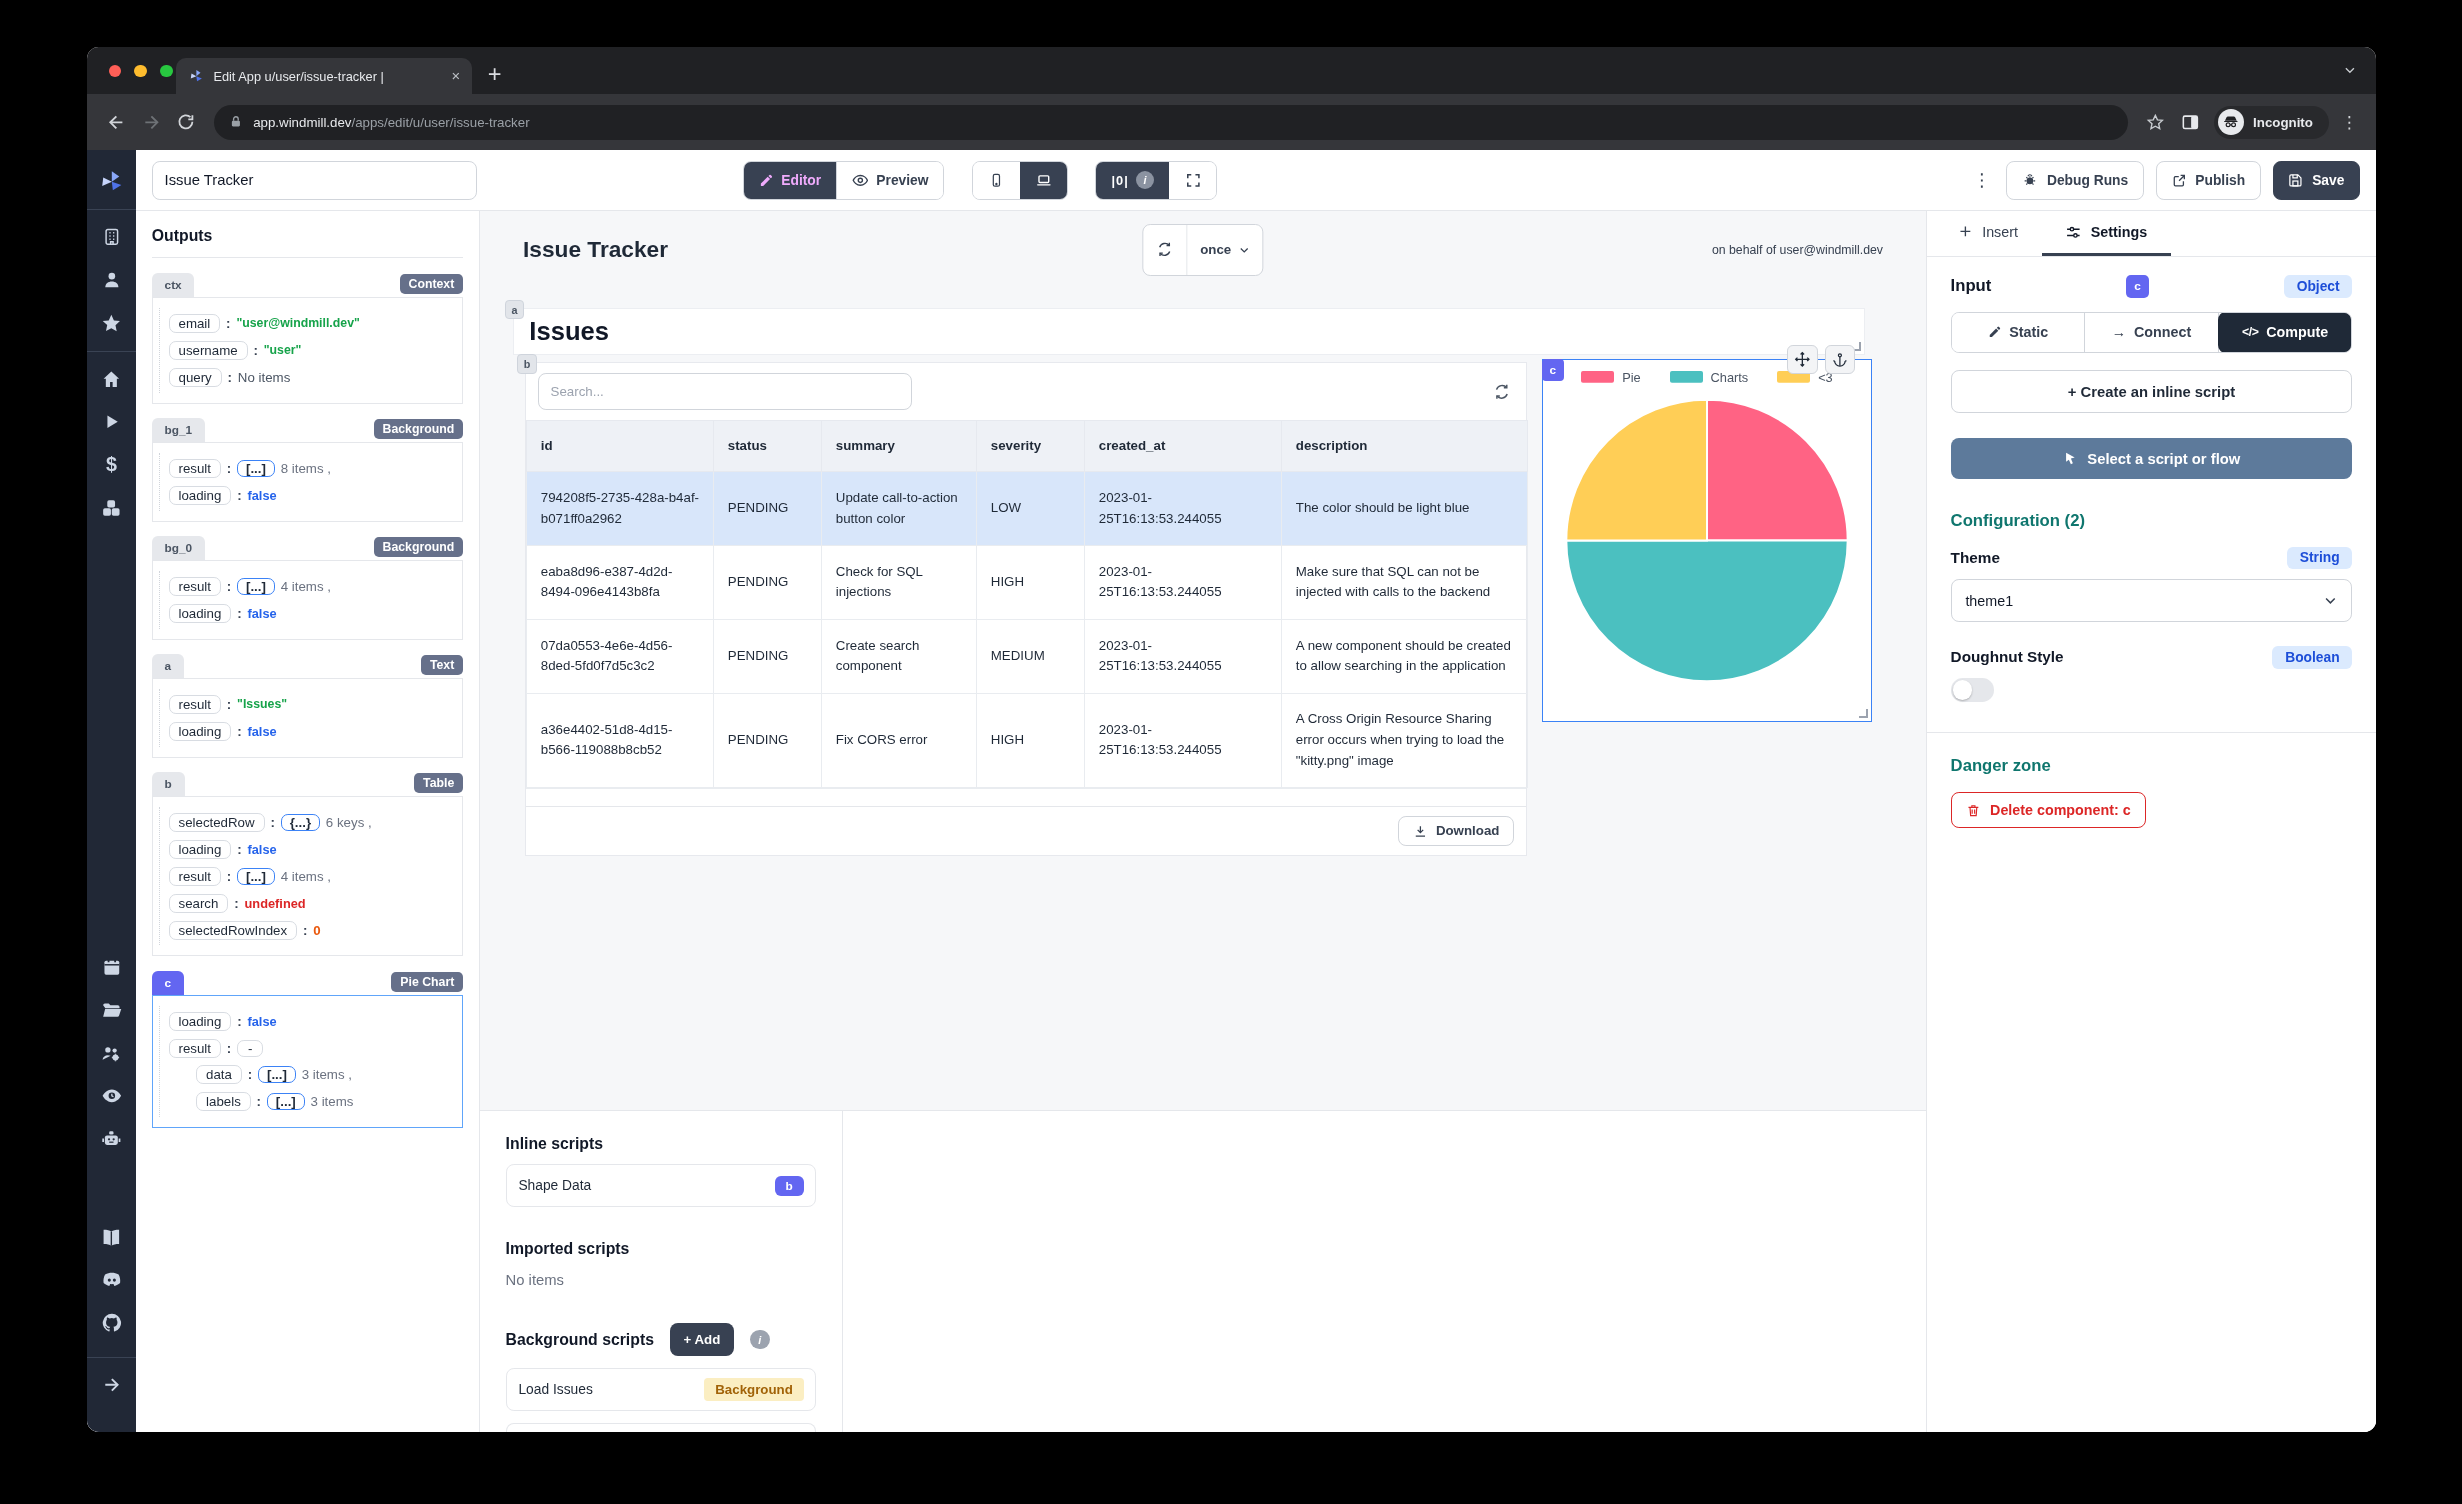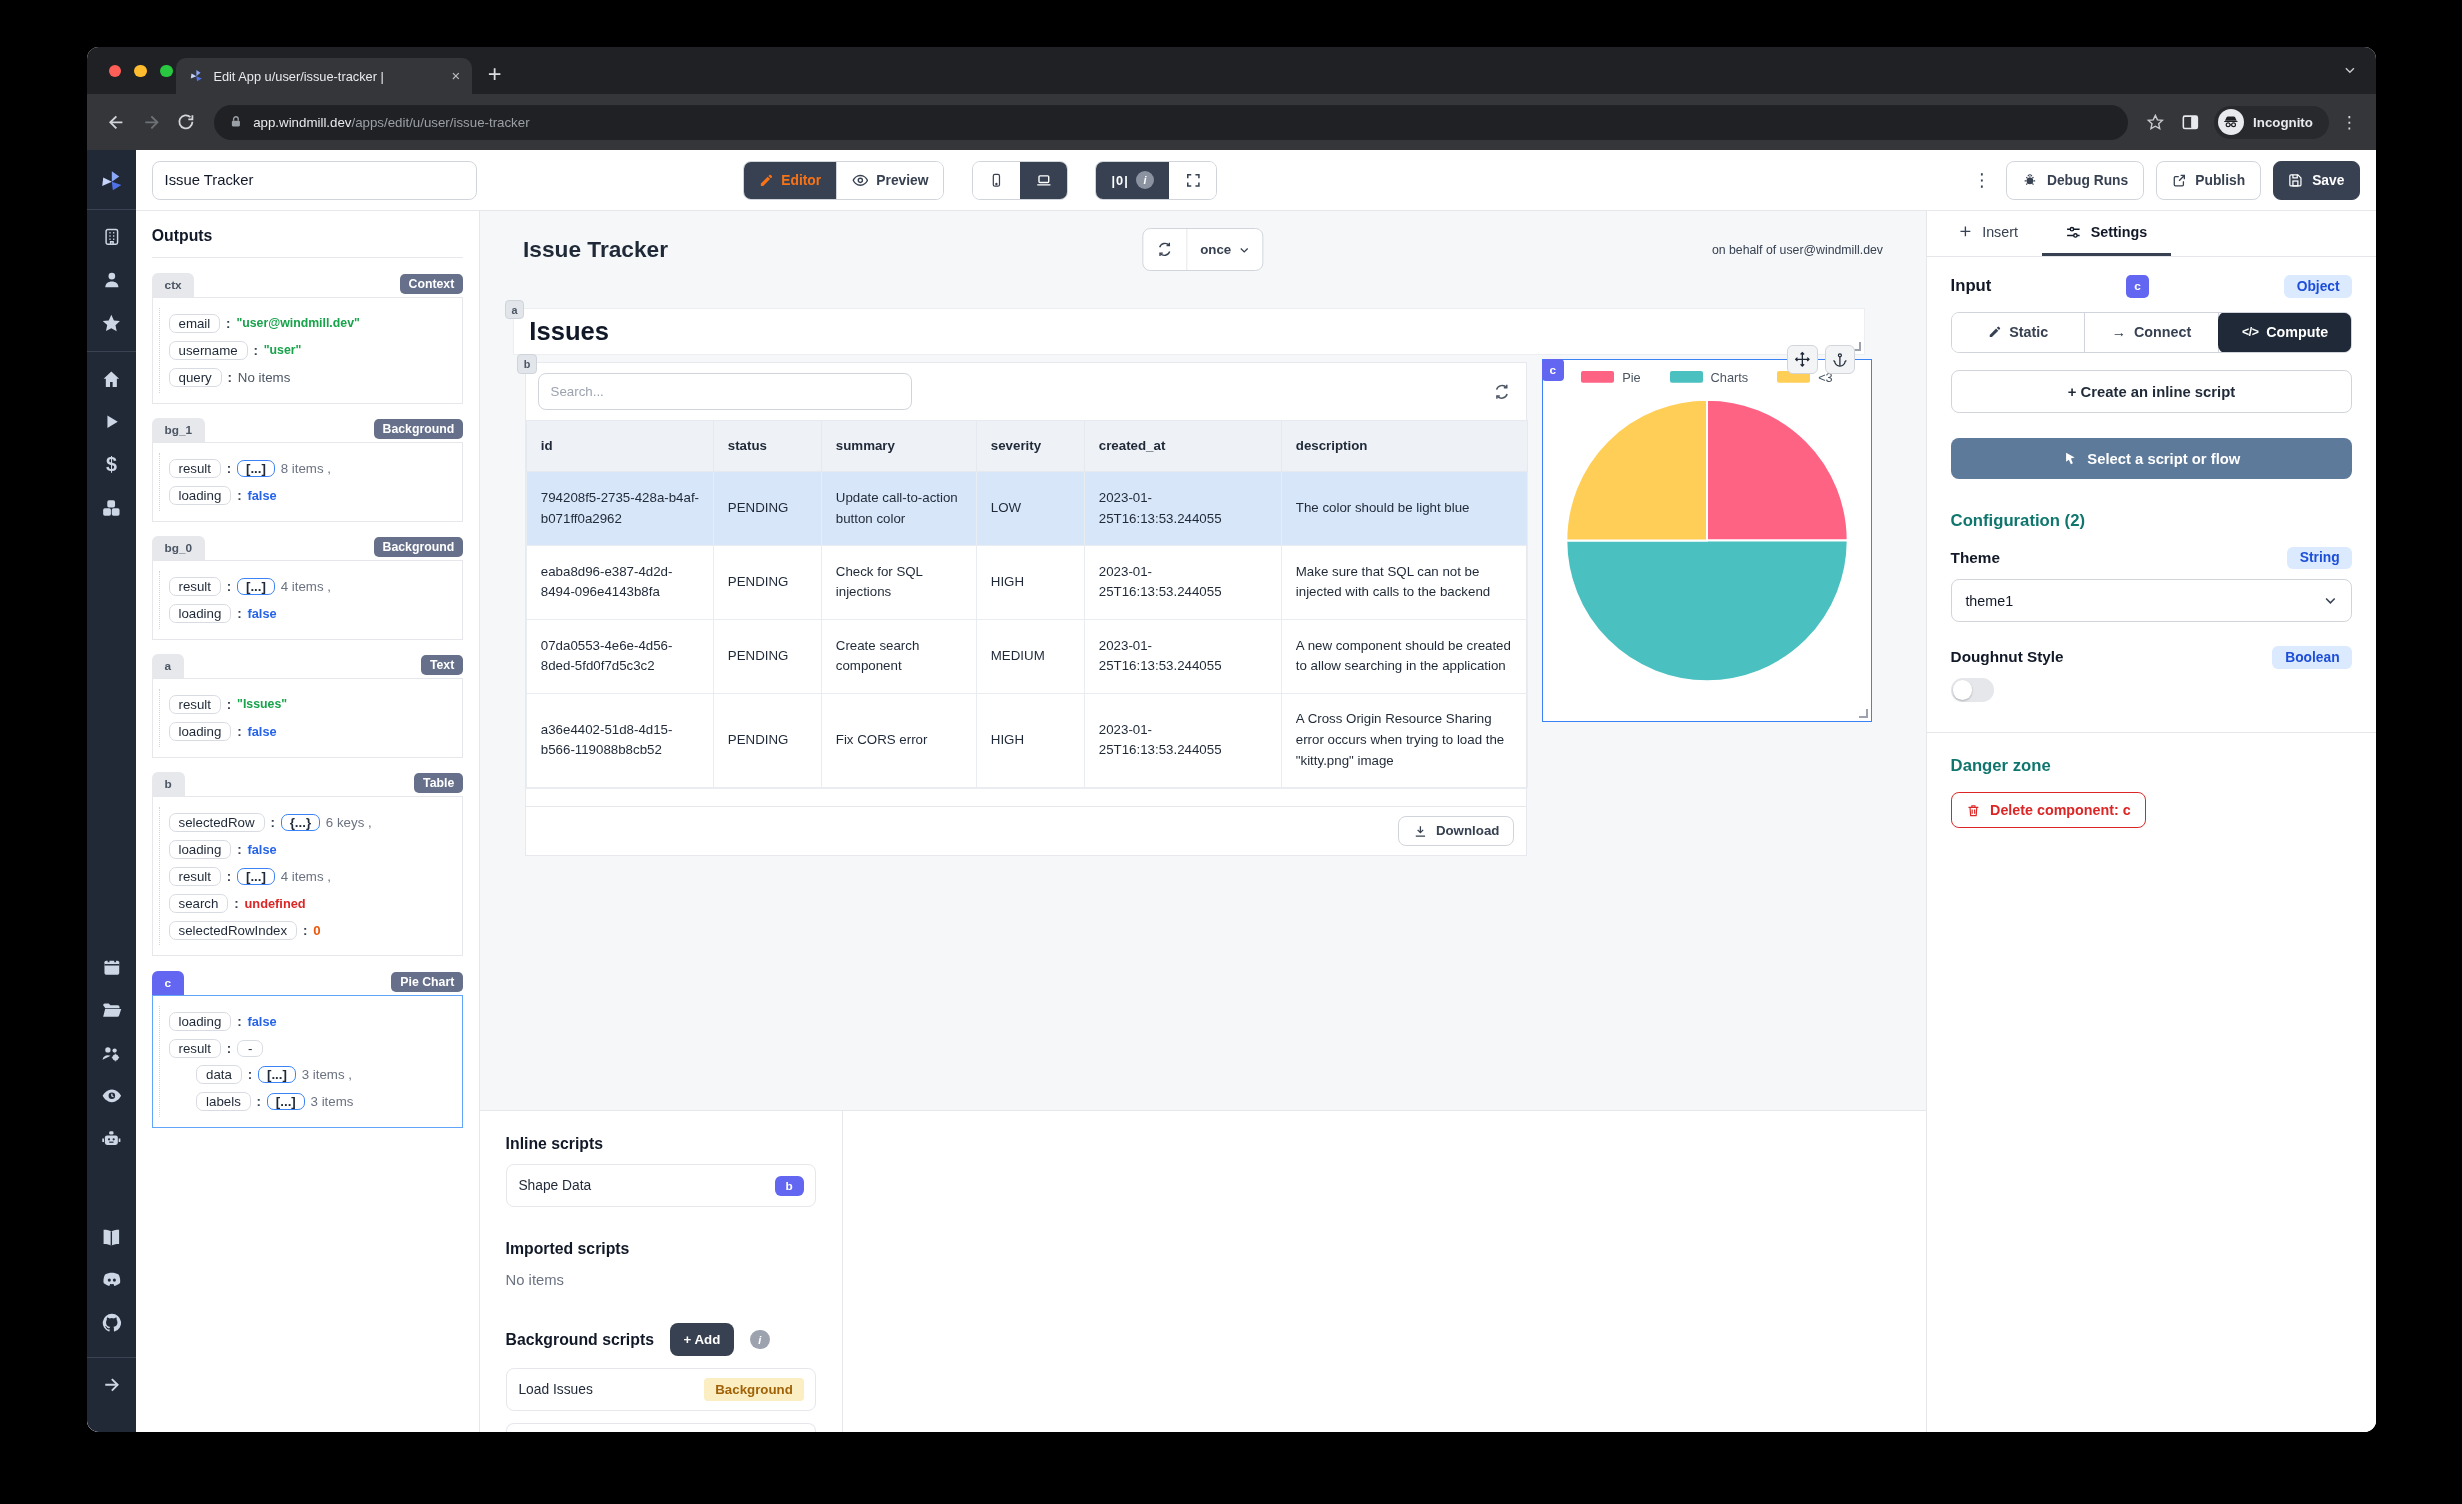--- a/index.html
+++ b/index.html
@@ -27,21 +27,21 @@
 .iconbar{width:49px;background:#212836;flex:none;display:flex;flex-direction:column;align-items:center;padding:9.9px 0 25.6px;color:#cdd6e4}
 .ib{height:43px;width:100%;display:flex;align-items:center;justify-content:center;flex:none}
 .ibdiv{width:100%;border-top:1px solid #3a4354;margin:5.9px 0;flex:none}
 .ibsp{flex:1}
 .ibgap{height:55px;flex:none}
 .main{flex:1;display:flex;flex-direction:column;min-width:0}
 .toolbar{height:61px;border-bottom:1px solid #e5e7eb;background:#fff;display:flex;align-items:center;padding:0 15.8px;flex:none}
 .appname{width:325px;height:39px;border:1px solid #d1d5db;border-radius:7.9px;padding:0 11.8px;font-size:14.8px;color:#111827;font-family:"Liberation Sans",sans-serif;outline:none}
 .tbgroup{display:flex;border:1px solid #d1d5db;border-radius:7.9px;overflow:hidden;height:39px;background:#fff;flex:none}
 .tbbtn{display:flex;align-items:center;gap:7.9px;padding:0 14.8px;font-size:13.8px;font-weight:700;color:#374151;background:#fff}
-.tbbtn.dark{background:#384152;color:#f97316}
+.tbbtn.dark{background:#384152;color:#f0abfc}
 .tbcell{width:47px;display:flex;align-items:center;justify-content:center;color:#374151;background:#fff}
 .tbcell.dark{background:#384152;color:#fff}
 .zero{font-size:12.8px;font-weight:700;letter-spacing:1px}
 .infodot{width:18.7px;height:18.7px;border-radius:50%;background:#8b93a1;color:#fff;font-size:10.8px;font-weight:700;font-style:italic;display:flex;align-items:center;justify-content:center}
 .rbtn{display:flex;align-items:center;gap:8.9px;height:39px;padding:0 14.8px;border:1px solid #d1d5db;border-radius:7.9px;background:#fff;font-size:13.8px;font-weight:700;color:#374151;flex:none}
 .rbtn.dark{background:#384152;border-color:#384152;color:#fff}
 .content{flex:1;display:flex;min-height:0}
 
 .outputs{width:344px;border-right:1px solid #e5e7eb;background:#fff;padding:15.8px;flex:none;overflow:hidden}
 .outtitle{font-size:15.8px;font-weight:700;color:#111827;padding-bottom:11.8px;border-bottom:1px solid #e5e7eb;margin-bottom:15.8px}
@@ -62,21 +62,21 @@
 .v-bool{color:#2563eb;font-weight:700;font-size:12.8px}
 .v-mut{color:#6b7280}
 .v-undef{color:#dc2626;font-weight:700;font-size:12.8px}
 .v-num{color:#ea580c;font-weight:700}
 .v-plain{color:#4b5563}
 .indent{margin-left:27.6px}
 
 .canvascol{flex:1;display:flex;flex-direction:column;background:#f6f7f9;min-width:0}
 .canvhead{height:77px;position:relative;display:flex;align-items:center;padding:0 43px;flex:none}
 .ctitle{font-size:22.7px;font-weight:800;color:#1f2937}
-.oncepill{position:absolute;left:50%;transform:translateX(-50%);display:flex;align-items:center;height:43px;background:#fff;border:1px solid #d1d5db;border-radius:7.9px;overflow:hidden}
+.oncepill{position:absolute;left:50%;transform:translateX(-50%);display:flex;align-items:center;height:52px;background:#fff;border:1px solid #d1d5db;border-radius:7.9px;overflow:hidden}
 .oncecell{width:43px;display:flex;justify-content:center;align-items:center;height:100%}
 .oncelabel{display:flex;align-items:center;gap:6.9px;padding:0 12.8px;height:100%;border-left:1px solid #e5e7eb;font-size:13.3px;font-weight:700;color:#374151}
 .behalf{position:absolute;right:43px;font-size:12.3px;color:#374151}
 .canvas{flex:1;position:relative;min-height:0}
 .comp{position:absolute;background:#fff}
 .ctag{position:absolute;left:-8.9px;top:-8.9px;width:19.7px;height:19.7px;background:#e2e5ea;border:1px solid #cfd4dc;border-radius:3.9px;font-size:10.8px;font-weight:700;color:#4b5563;display:flex;align-items:center;justify-content:center;z-index:3}
 .handle{position:absolute;right:3px;bottom:3px;width:8.9px;height:8.9px;border-right:2px solid #9ca3af;border-bottom:2px solid #9ca3af}
 .comp-a{left:32.5px;top:19.7px;width:1352px;height:47px;display:flex;align-items:center;padding:0 15.8px;border:1px solid #eceef2}
 .issues-h{font-size:25.6px;font-weight:800;color:#111827}
 .comp-b{left:45px;top:74px;width:1002px;border:1px solid #e7e9ee}

